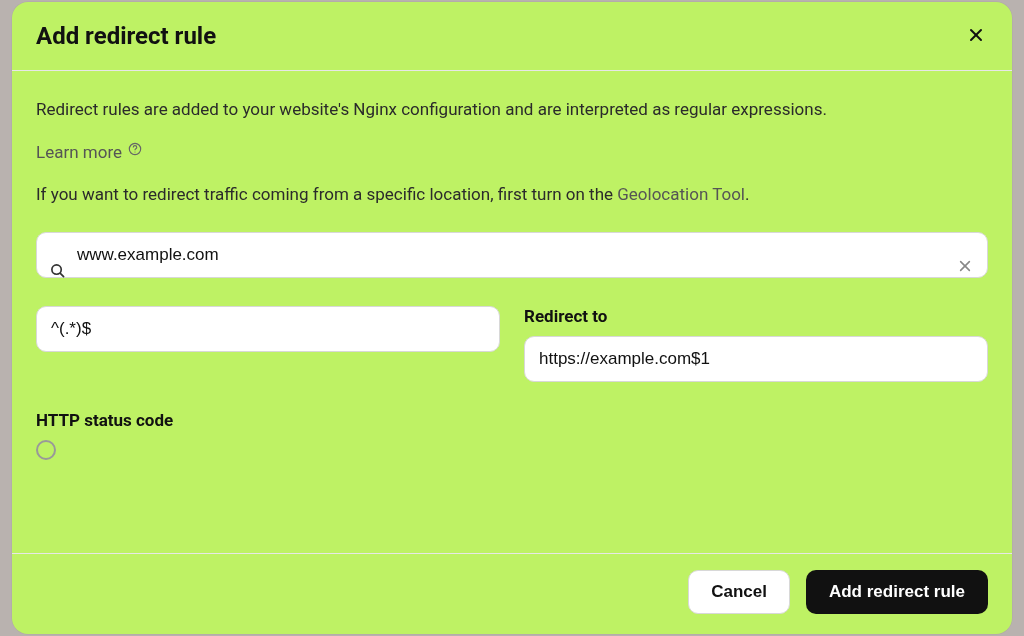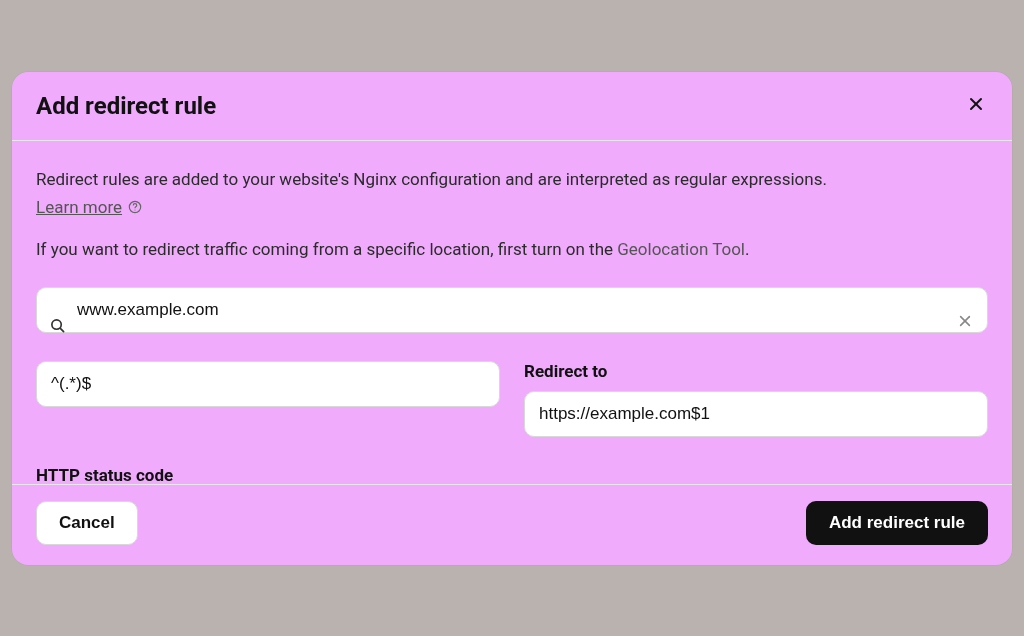--- a/index.html
+++ b/index.html
@@ -6,22 +6,22 @@
   html, body { width: 1024px; height: 636px; }
   body {
     font-family: -apple-system, BlinkMacSystemFont, "Segoe UI", Roboto, Helvetica, Arial, sans-serif;
     background: #b9b2af;
     display: flex;
     align-items: center;
     justify-content: center;
   }
   .modal {
     width: 1000px;
-    height: 493px;
-    background: #f0abfc;
+    height: 632px;
+    background: #bef264;
     border-radius: 16px;
     display: flex;
     flex-direction: column;
     overflow: hidden;
     box-shadow: 0 0 0 0.5px rgba(0,0,0,0.05);
   }
   .modal-header {
     display: flex;
     align-items: center;
     justify-content: space-between;
@@ -47,27 +47,26 @@
     flex: 1;
     padding: 26px 24px 10px 24px;
     overflow: auto;
   }
   .intro-text {
     font-size: 17px;
     color: #2b2b2b;
     line-height: 1.45;
   }
   .learn-more-row {
-    margin-top: 6px;
+    margin-top: 20px;
     font-size: 17px;
     color: #555;
     display: flex;
-    align-items: center;
+    align-items: flex-start;
     gap: 6px;
-    text-decoration: underline;
   }
   .learn-more-link {
     color: #555;
     text-decoration: none;
     cursor: pointer;
   }
   .help-icon {
     display: inline-flex;
     color: #666;
   }
@@ -161,23 +160,23 @@
     background: #111;
     border-radius: 50%;
   }
   .radio-label {
     font-size: 15px;
     font-weight: 600;
     color: #111;
   }
   .modal-footer {
     display: flex;
-    justify-content: space-between;
-    align-items: center;
-    gap: 8px;
+    justify-content: flex-end;
+    align-items: center;
+    gap: 16px;
     padding: 16px 24px 20px 24px;
     border-top: 1px solid #e7e7e7;
   }
   .btn {
     height: 44px;
     padding: 0 22px;
     border-radius: 10px;
     font-size: 17px;
     font-weight: 600;
     cursor: pointer;

